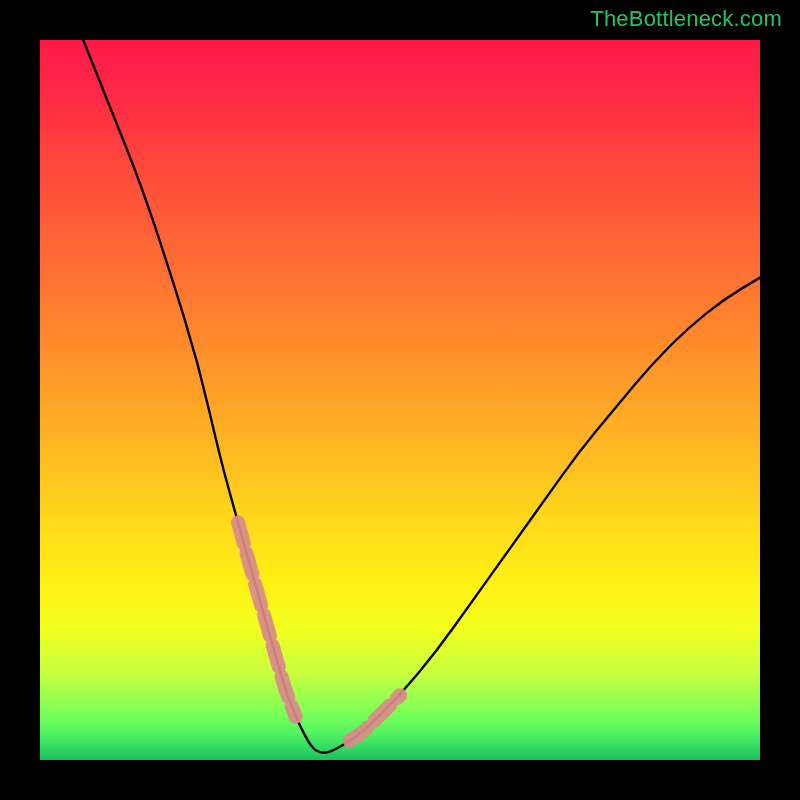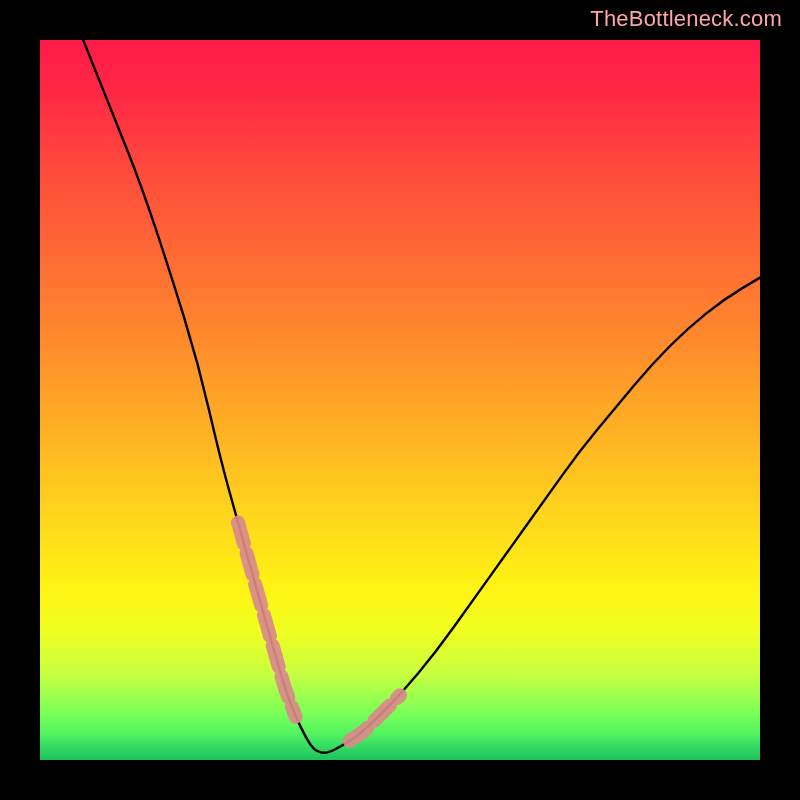--- a/index.html
+++ b/index.html
@@ -46,21 +46,21 @@
     height: 26px;
     background: linear-gradient(to bottom,
       rgba(40,200,90,0.0) 0%,
       rgba(28,160,80,0.25) 60%,
       rgba(20,140,70,0.35) 100%);
   }
   .watermark {
     position: absolute;
     top: 6px;
     right: 18px;
-    color: #fca5a5;
+    color: #22c55e;
     font-size: 22px;
     letter-spacing: 0.2px;
     user-select: none;
   }
   svg.curve {
     position: absolute;
     inset: 0;
     width: 100%;
     height: 100%;
     overflow: visible;

